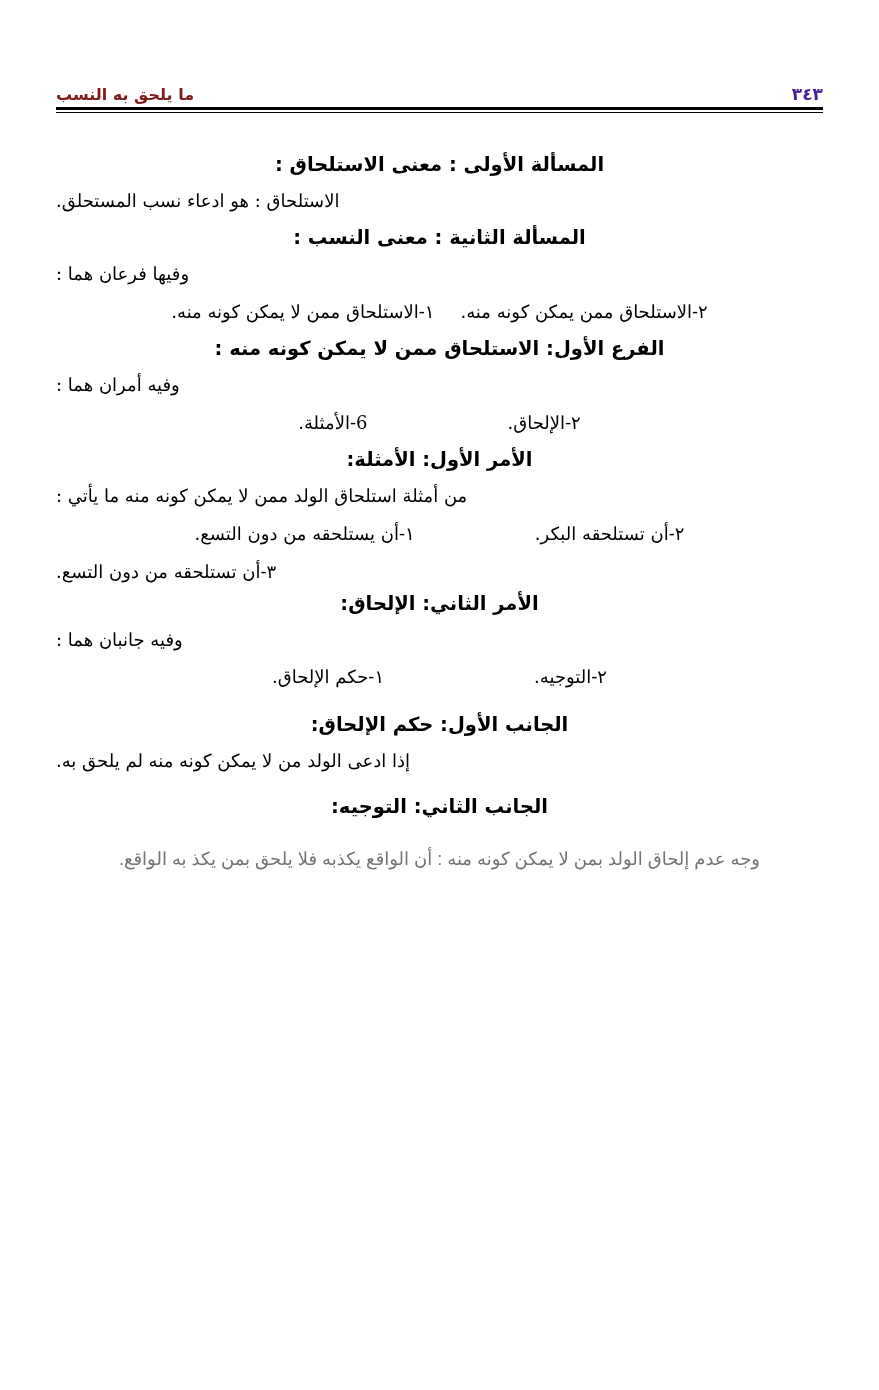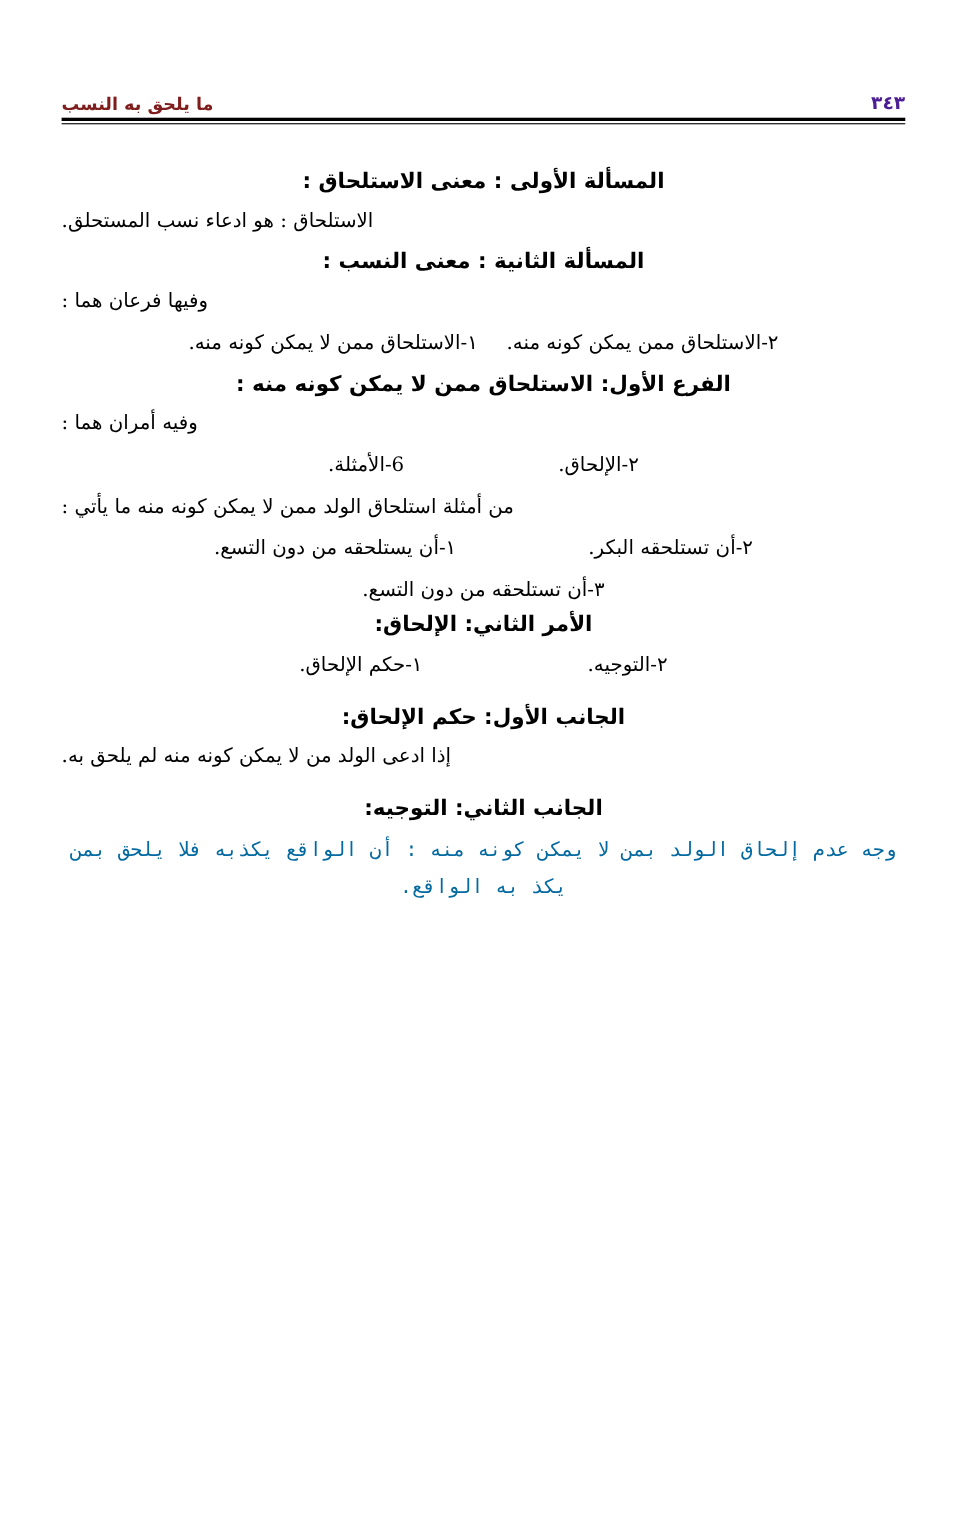--- a/index.html
+++ b/index.html
@@ -81,27 +81,27 @@
     font-family: "DejaVu Serif", serif;
     font-size: 18px;
     color: #000000;
     line-height: 1.75;
     text-align: left;
     margin-top: 6px;
     margin-bottom: 6px;
   }
 
   .para-just {
-    font-family: Liberation Mono, monospace;
+    font-family: Liberation Sans, sans-serif;
     font-size: 18px;
-    color: #0369a1;
+    color: #737373;
     line-height: 1.9;
     text-align: justify;
     text-align-last: center;
-    margin-top: 8px;
+    margin-top: 20px;
     margin-bottom: 6px;
     padding: 0 8px;
   }
 
   
   .row2 {
     display: flex;
     flex-direction: row;
     justify-content: center;
     align-items: baseline;
@@ -123,21 +123,21 @@
   .row2.wide2 {
     gap: 120px;
   }
   .row2.wide3 {
     gap: 150px;
   }
   .row-single {
     font-family: "DejaVu Serif", serif;
     font-size: 18px;
     color: #000000;
-    text-align: center;
+    text-align: left;
     line-height: 1.8;
     margin-top: 2px;
   }
 </style>
 </head>
 <body>
 
 <div class="page">
 
   <div class="header">
@@ -162,29 +162,31 @@
     </div>
 
     <div class="heading">الفرع الأول: الاستلحاق ممن لا يمكن كونه منه :</div>
     <div class="para">وفيه أمران هما :</div>
 
     <div class="row2 wide">
       <div class="item">٢-الإلحاق.</div>
       <div class="item">6-الأمثلة.</div>
     </div>
 
+    <div class="heading">الأمر الأول: الأمثلة:</div>
     <div class="para">من أمثلة استلحاق الولد ممن لا يمكن كونه منه ما يأتي :</div>
 
     <div class="row2 wide2">
       <div class="item">٢-أن تستلحقه البكر.</div>
       <div class="item">١-أن يستلحقه من دون التسع.</div>
     </div>
     <div class="row-single">٣-أن تستلحقه من دون التسع.</div>
 
     <div class="heading">الأمر الثاني: الإلحاق:</div>
+    <div class="para">وفيه جانبان هما :</div>
 
     <div class="row2 wide3">
       <div class="item">٢-التوجيه.</div>
       <div class="item">١-حكم الإلحاق.</div>
     </div>
 
     <div class="heading h-tight">الجانب الأول: حكم الإلحاق:</div>
     <div class="para">إذا ادعى الولد من لا يمكن كونه منه لم يلحق به.</div>
 
     <div class="heading h-tight">الجانب الثاني: التوجيه:</div>

